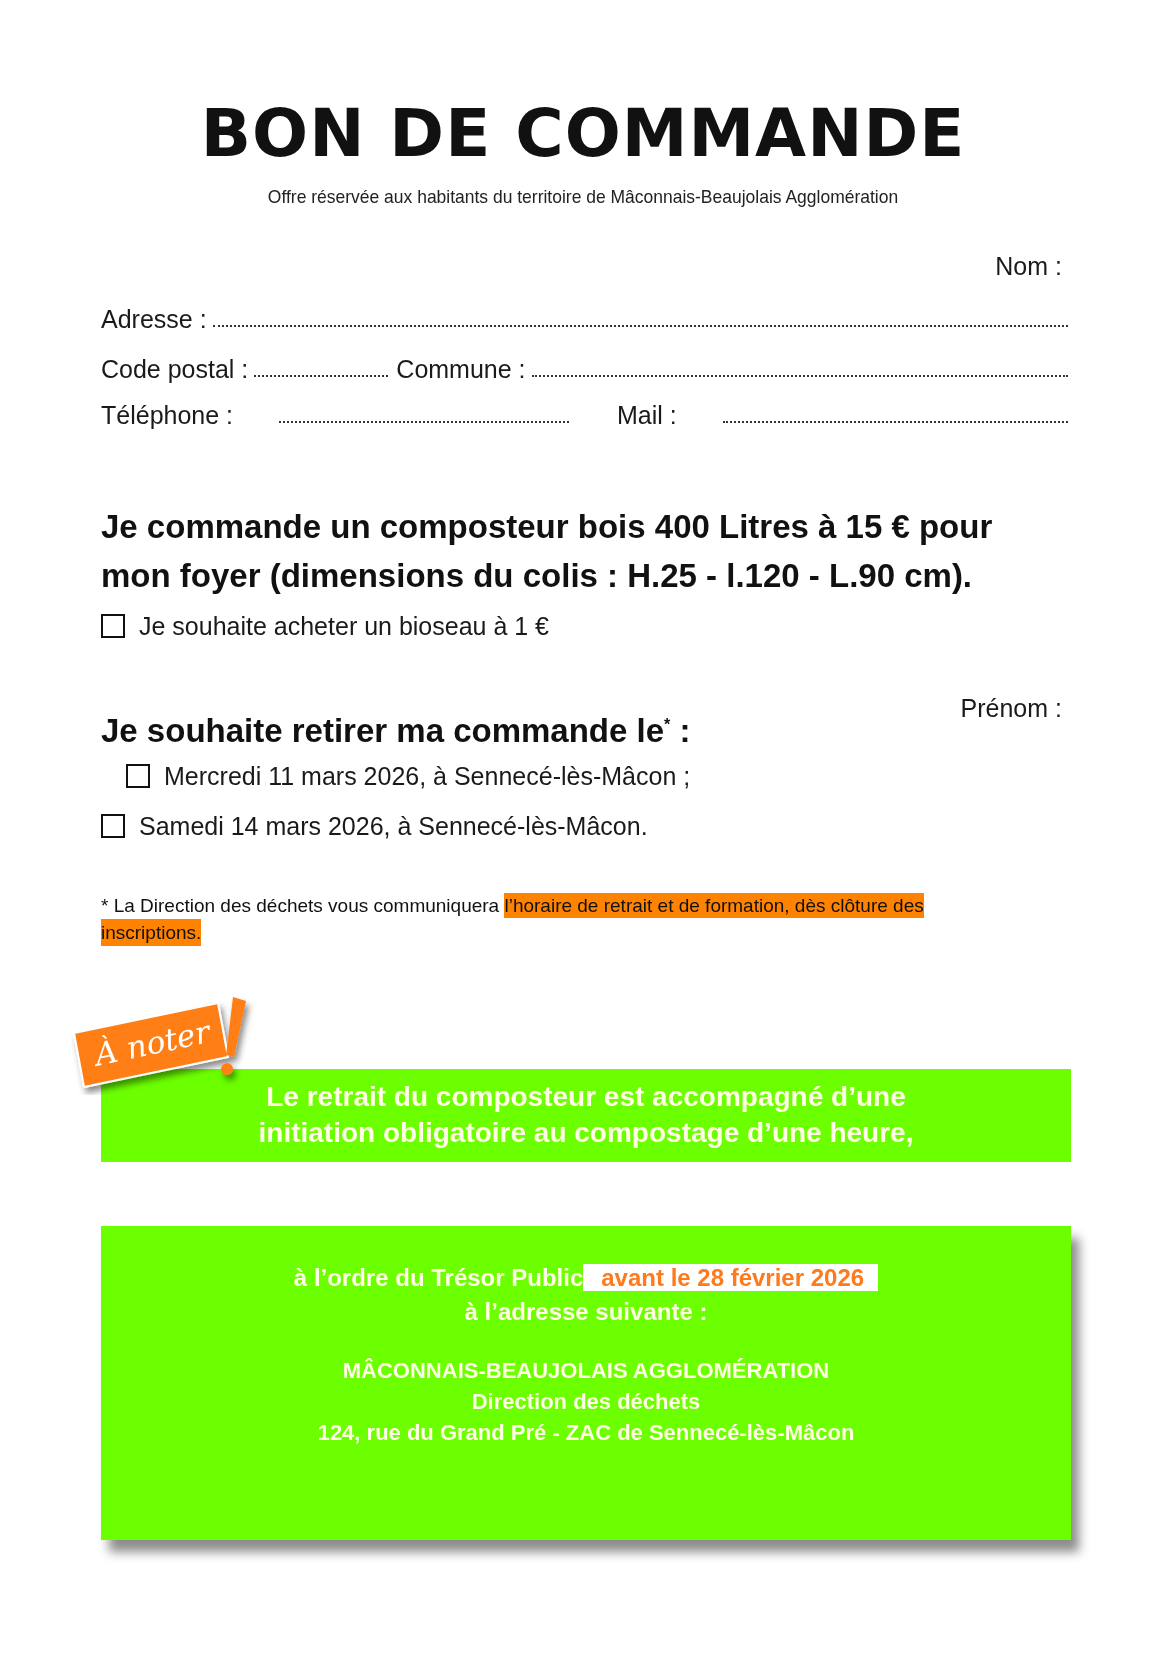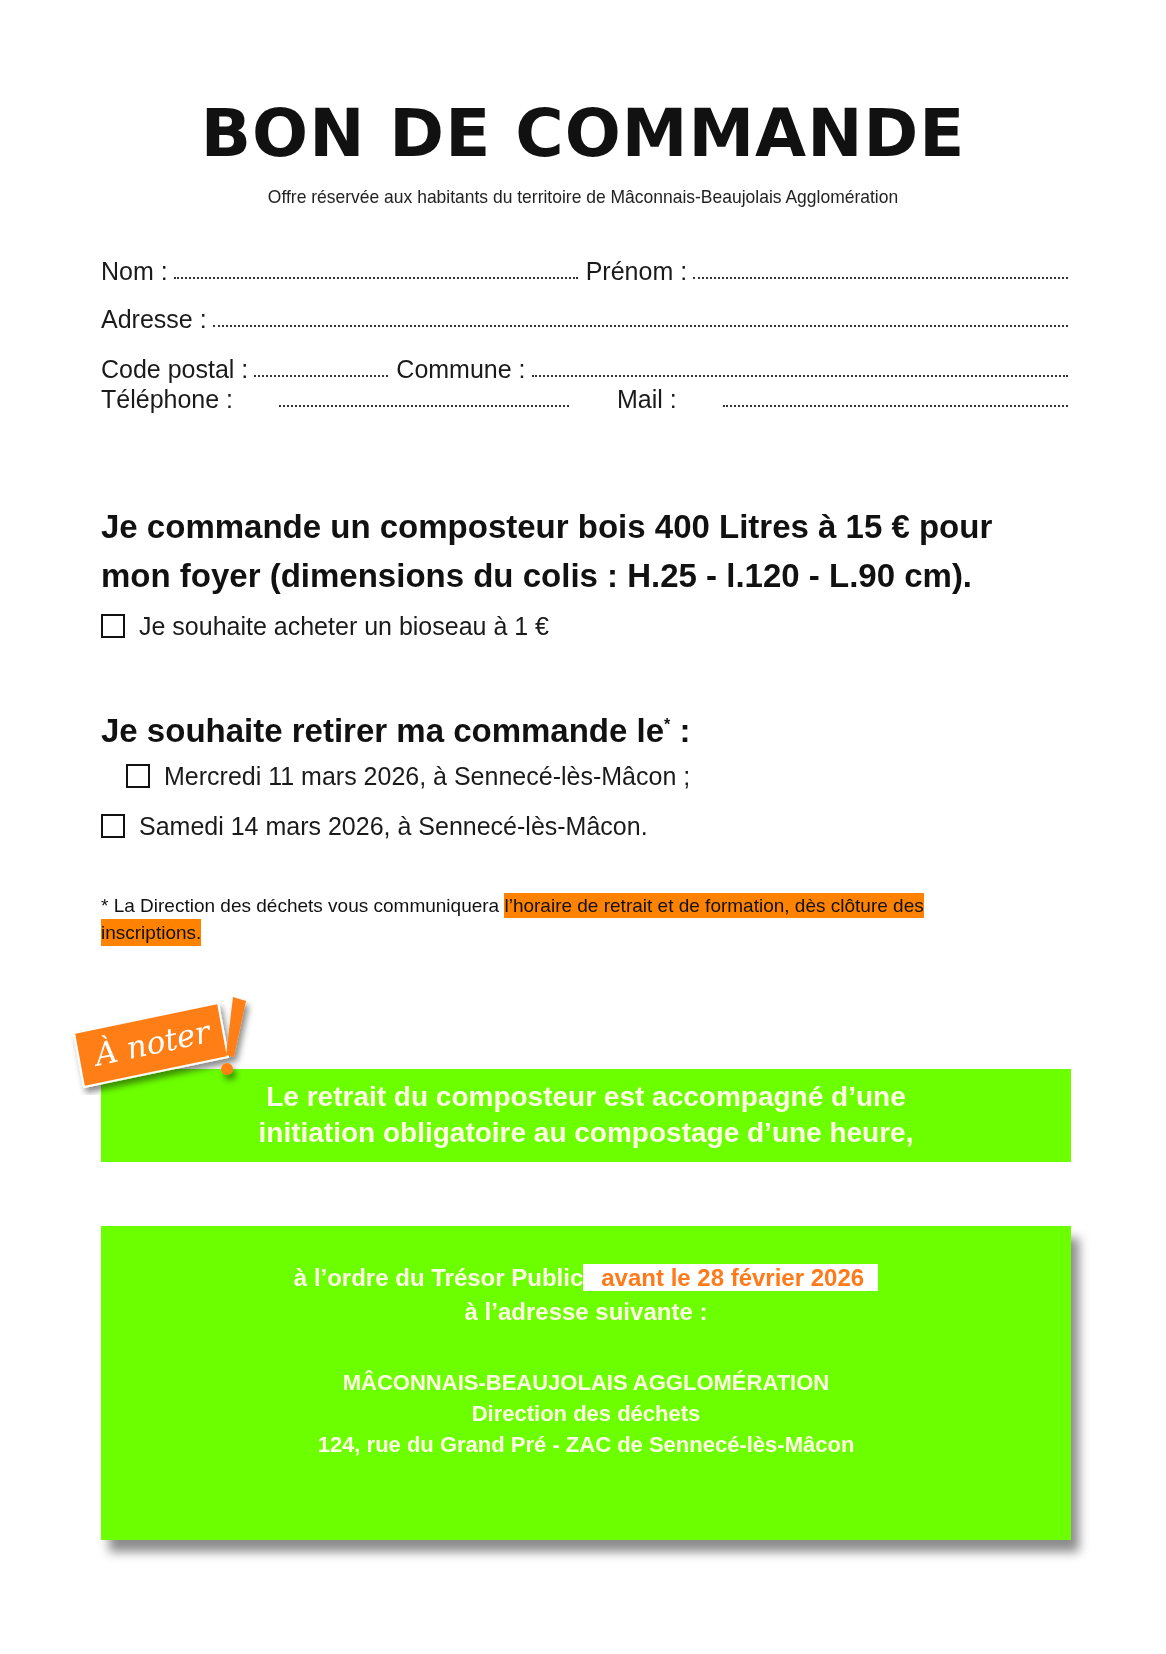--- a/index.html
+++ b/index.html
@@ -30,37 +30,37 @@
   .g2addr { font-size:22px; line-height:31px; }
   .date-hl { background:#ffffff; color:#ff7a1a; padding:0 14px 0 18px; }
   .badge { left:70px; top:995px; width:175px; height:92px; }
 </style>
 </head>
 <body>
 
 <div class="abs title">BON DE COMMANDE</div>
 <div class="abs subtitle">Offre réservée aux habitants du territoire de Mâconnais-Beaujolais Agglomération</div>
 
-<div class="abs form-row" style="top:252px;">
+<div class="abs form-row" style="top:252px;flex-direction:column;">
   <span class="lbl">Nom :</span>
   <span class="dots" style="flex:0 0 404px;"></span>
   <span class="lbl">Prénom :</span>
   <span class="dots last"></span>
 </div>
 <div class="abs form-row" style="top:300px;">
   <span class="lbl">Adresse :</span>
   <span class="dots last"></span>
 </div>
 <div class="abs form-row" style="top:350px;">
   <span class="lbl">Code postal :</span>
   <span class="dots" style="flex:0 0 134px;"></span>
   <span class="lbl">Commune :</span>
   <span class="dots last"></span>
 </div>
-<div class="abs form-row" style="top:380px;gap:40px;">
+<div class="abs form-row" style="top:396px;gap:40px;">
   <span class="lbl">Téléphone :</span>
   <span class="dots" style="flex:0 0 290px;"></span>
   <span class="lbl">Mail :</span>
   <span class="dots last"></span>
 </div>
 
 <div class="abs h-big" style="top:502px;">
   <div>Je commande un composteur bois 400 Litres à 15 € pour</div>
   <div>mon foyer (dimensions du colis : H.25 - l.120 - L.90 cm).</div>
 </div>
@@ -109,18 +109,18 @@
     </g>
   </svg>
   <div class="abs" style="left:24px; top:30px; transform:rotate(-12deg); color:#fff; font-family:'DejaVu Serif', serif; font-style:italic; font-size:31px; white-space:nowrap;">À noter</div>
 </div>
 
 <div class="abs green green2">
   <div class="gtext g2line" style="padding-top:35px;">
     <div><span>à l’ordre du Trésor Public</span><span class="date-hl">avant le 28 février 2026</span></div>
     <div>à l’adresse suivante :</div>
   </div>
-  <div class="gtext g2addr" style="margin-top:38px; font-weight:bold;">
+  <div class="gtext g2addr" style="margin-top:26px; font-weight:bold;">
     <div>MÂCONNAIS-BEAUJOLAIS AGGLOMÉRATION</div>
     <div>Direction des déchets</div>
     <div>124, rue du Grand Pré - ZAC de Sennecé-lès-Mâcon</div>
   </div>
 </div>
 
 </body></html>

